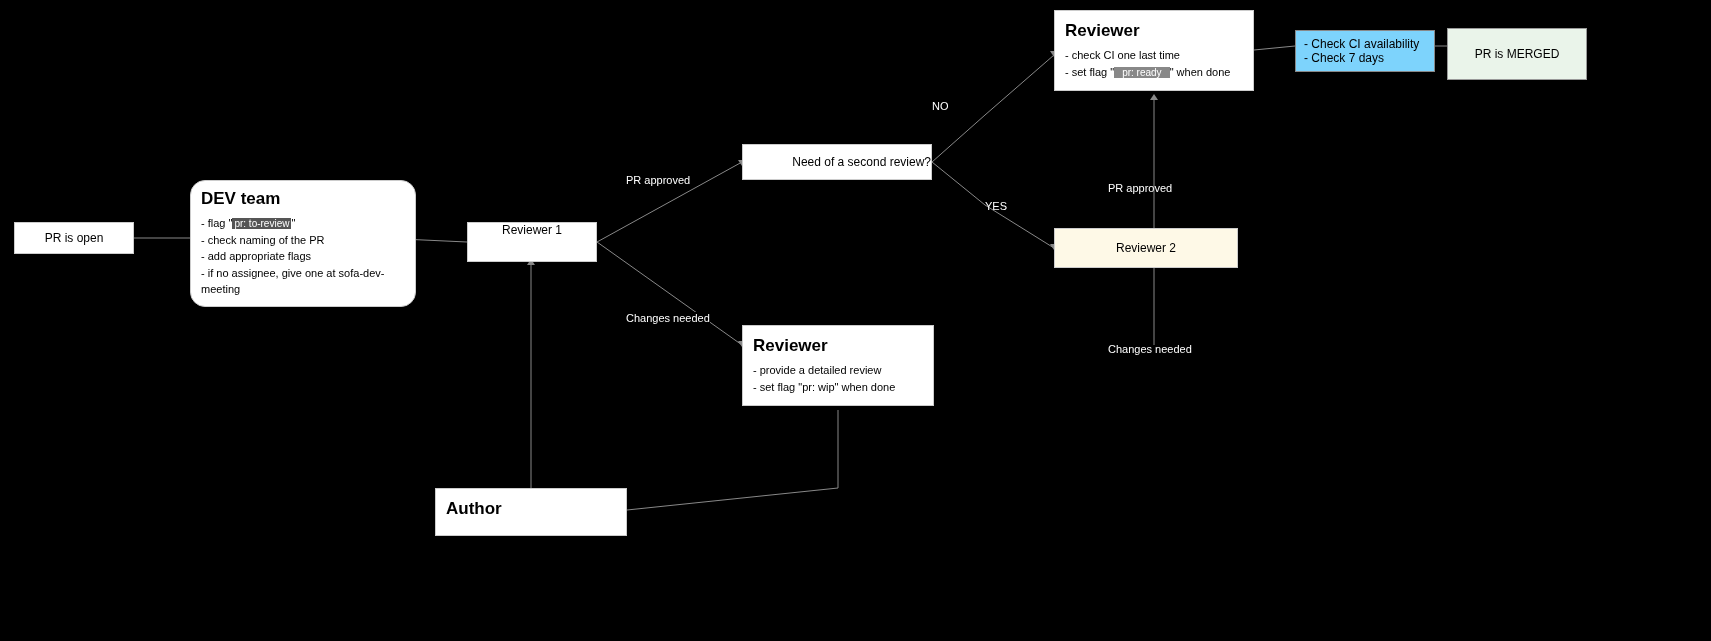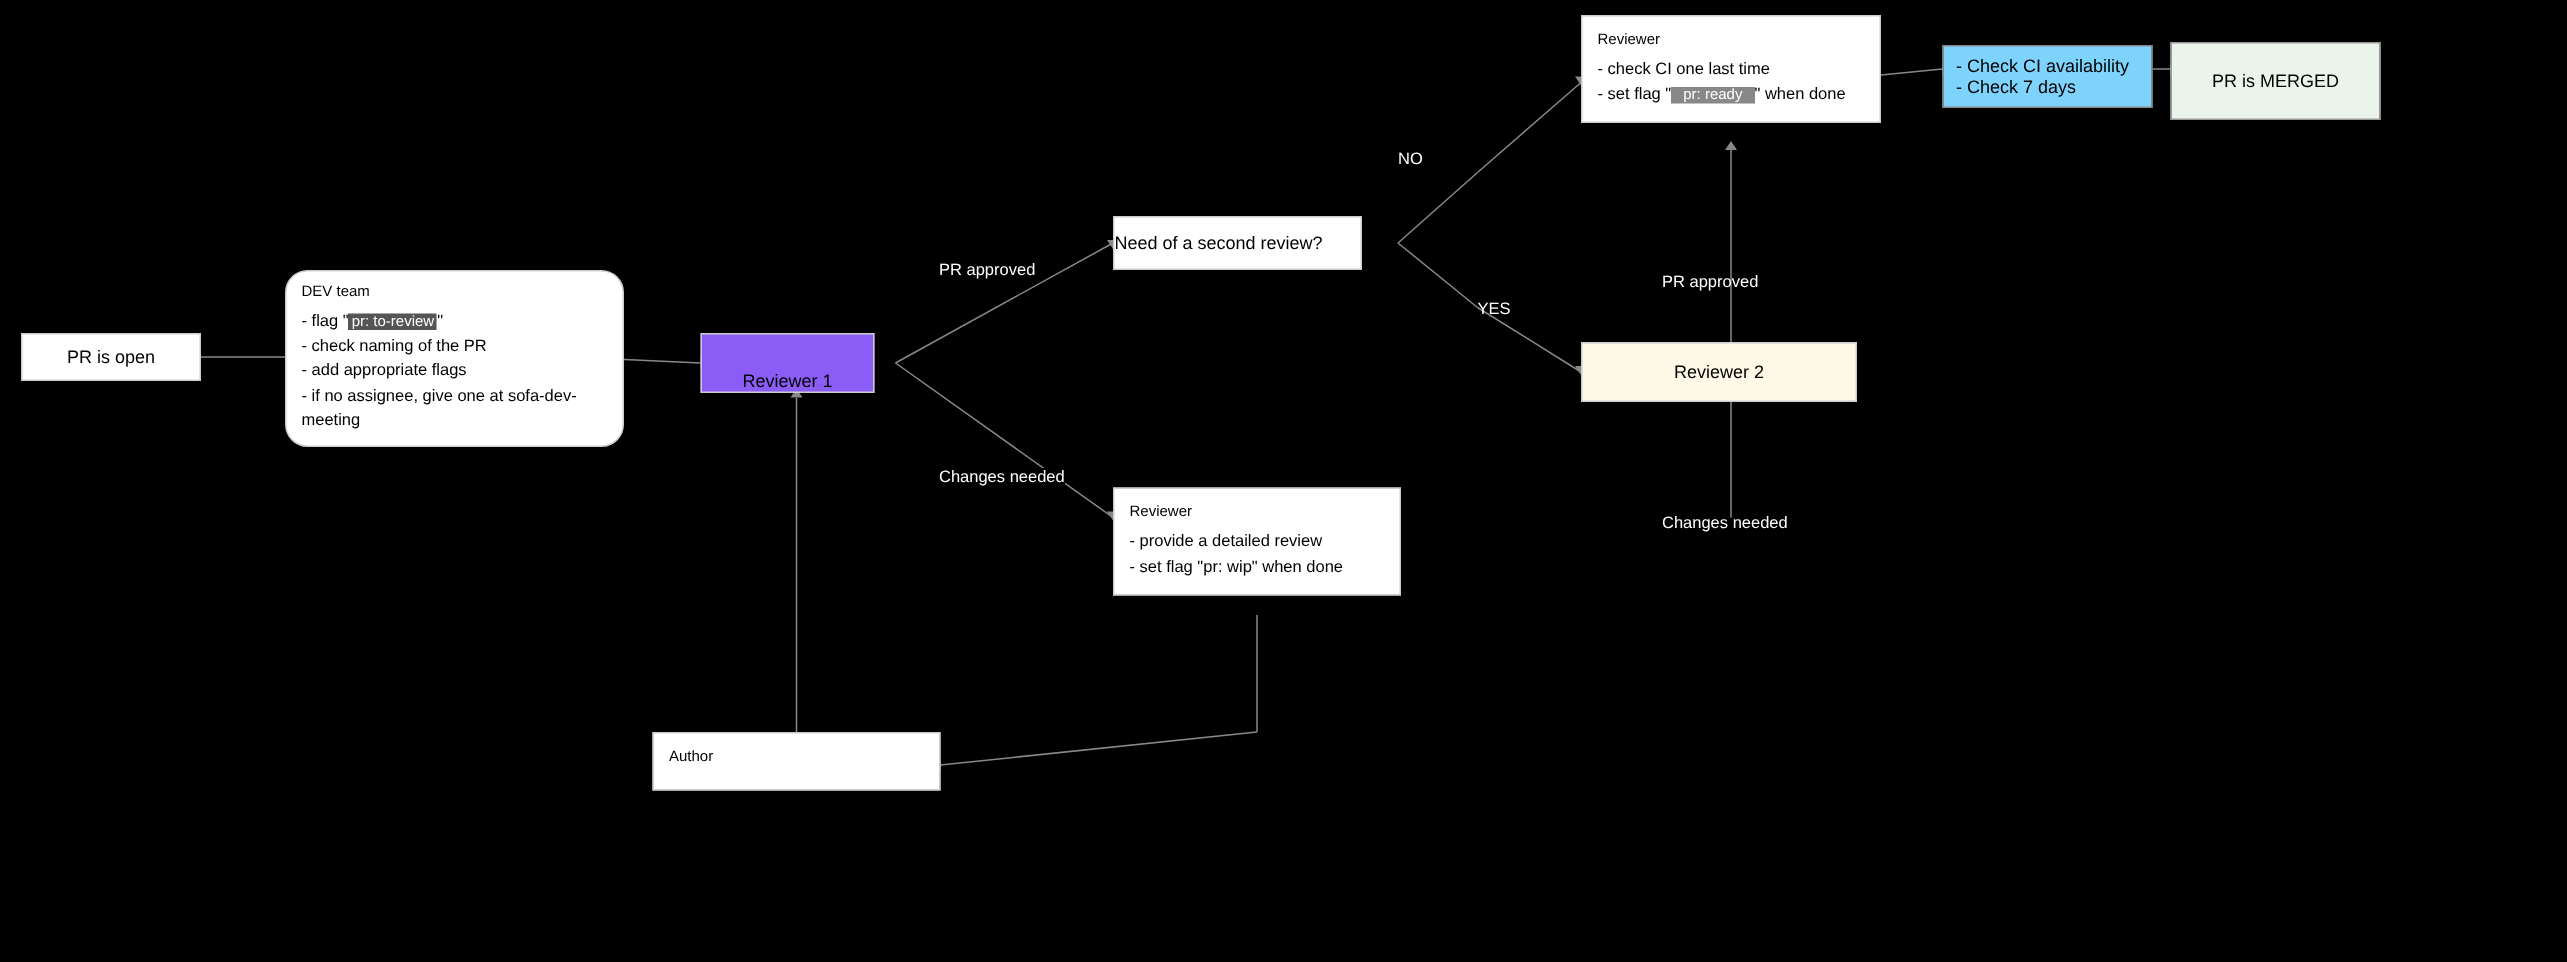--- a/index.html
+++ b/index.html
@@ -34,37 +34,37 @@
       left: 190px;
       top: 180px;
       width: 226px;
       padding: 8px 10px;
       border-radius: 15px;
     }
 
     .node-reviewer1 {
       left: 467px;
       top: 222px;
-      width: 116px;
+      width: 130px;
       height: 40px;
-      background: #8b5cf6;
+      background: #ffffff;
       border: 1px solid #ccc;
       display: flex;
-      align-items: flex-end;
+      align-items: flex-start;
       justify-content: center;
     }
 
     .node-second-review {
       left: 742px;
       top: 144px;
-      width: 166px;
+      width: 190px;
       height: 36px;
       display: flex;
       align-items: center;
-      justify-content: flex-start;
+      justify-content: flex-end;
       border: 1px solid #ccc;
     }
 
     .node-reviewer-box {
       left: 742px;
       top: 325px;
       width: 192px;
       padding: 10px;
     }
 
@@ -158,22 +158,22 @@
 
     .label-yes {
       position: absolute;
       left: 985px;
       top: 200px;
       font-size: 11px;
       color: #fff;
     }
 
     .node-title {
-      font-size: 10px;
-      font-weight: normal;
+      font-size: 17px;
+      font-weight: bold;
       margin-bottom: 6px;
     }
 
     .node-content {
       font-size: 11px;
       line-height: 1.5;
     }
 
     .highlight-tag {
       background: #555;

